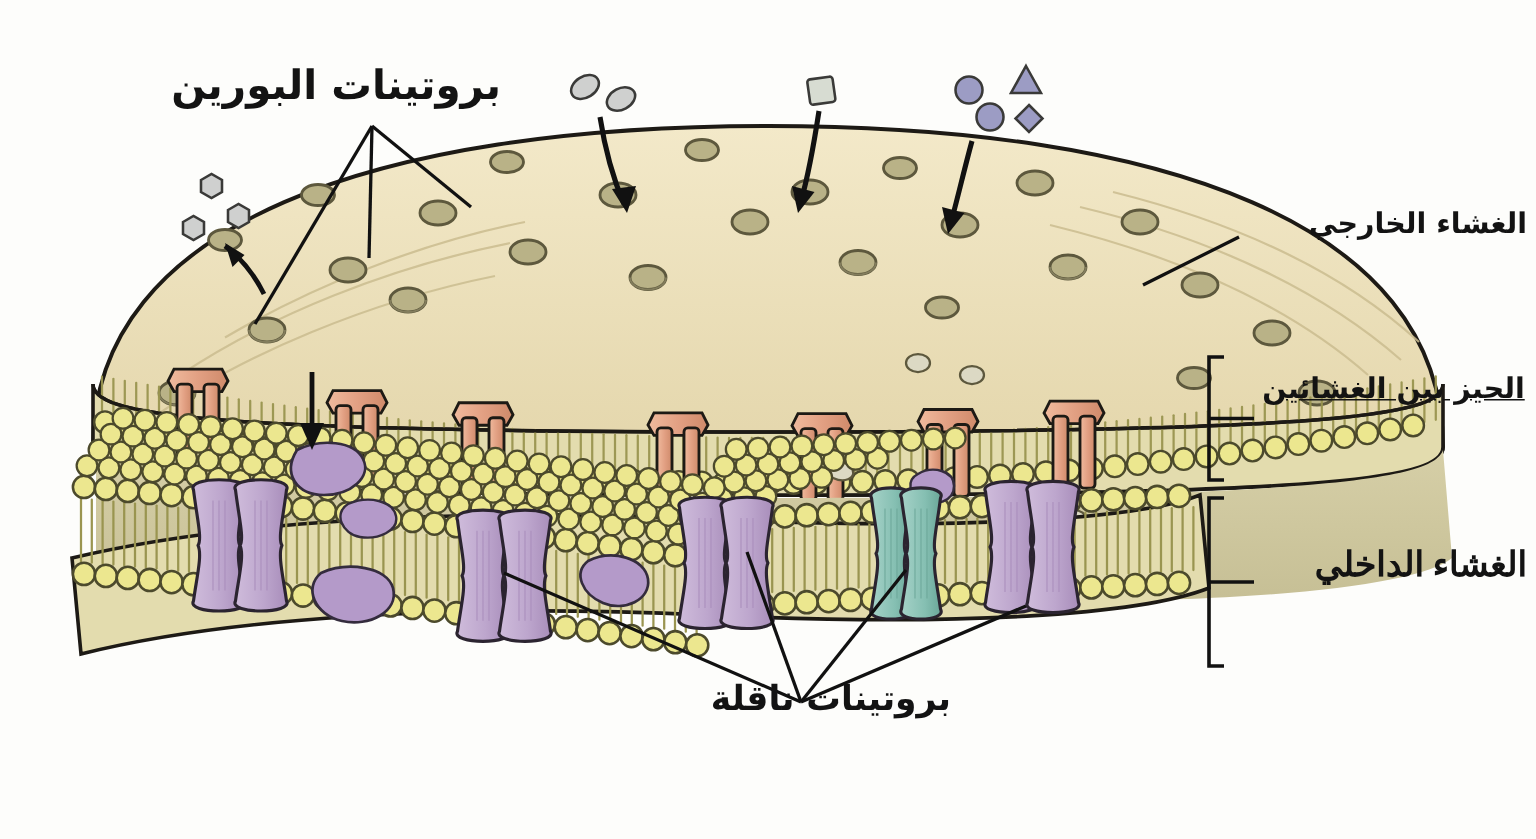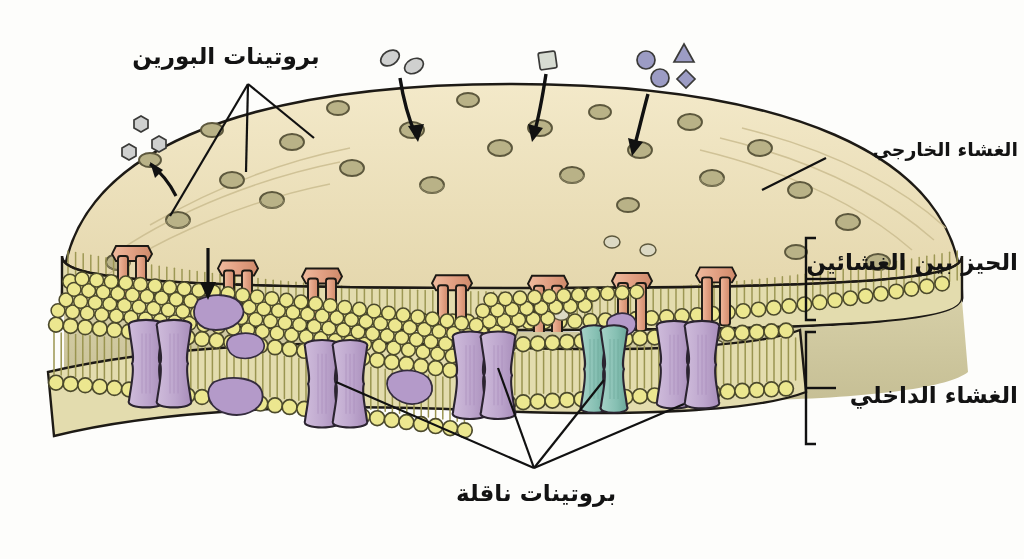--- a/index.html
+++ b/index.html
@@ -20,25 +20,25 @@
     position: absolute;
     font-family: "DejaVu Sans", "Liberation Sans", sans-serif;
     font-weight: 700;
     color: #131313;
     direction: rtl;
     unicode-bidi: bidi-override;
     white-space: pre;
     line-height: 1.22;
     letter-spacing: 0px;
   }
-  #label-porin     { left: 118px; top: 42px;  width: 216px; font-size: 23px; text-align: center; }
+  #label-porin     { left: 118px; top: 42px;  width: 216px; font-size: 27px; text-align: center; }
   #label-outer     { left: 832px; top: 138px; width: 186px; font-size: 19px; text-align: right; }
-  #label-peri      { left: 840px; top: 248px; width: 178px; font-size: 23px; text-align: center; }
-  #label-inner     { left: 840px; top: 381px; width: 178px; font-size: 23px; text-align: right; }
-  #label-transport { left: 438px; top: 479px; width: 196px; font-size: 23px; text-align: center; }
+  #label-peri      { left: 840px; top: 248px; width: 178px; font-size: 19px; text-align: center; text-decoration: underline; }
+  #label-inner     { left: 840px; top: 363px; width: 178px; font-size: 23px; text-align: right; font-family: Liberation Serif, serif; }
+  #label-transport { left: 438px; top: 452px; width: 196px; font-size: 23px; }
 </style>
 </head>
 <body>
 
 <div id="stage">
 
   <svg id="figure" viewBox="0 0 1024 559" width="1024" height="559">
     <defs>
       <clipPath id="clipOuterTop">
         <path d="M60,300 C60,140 250,78 512,78 C774,78 964,140 964,300 Z"></path>

